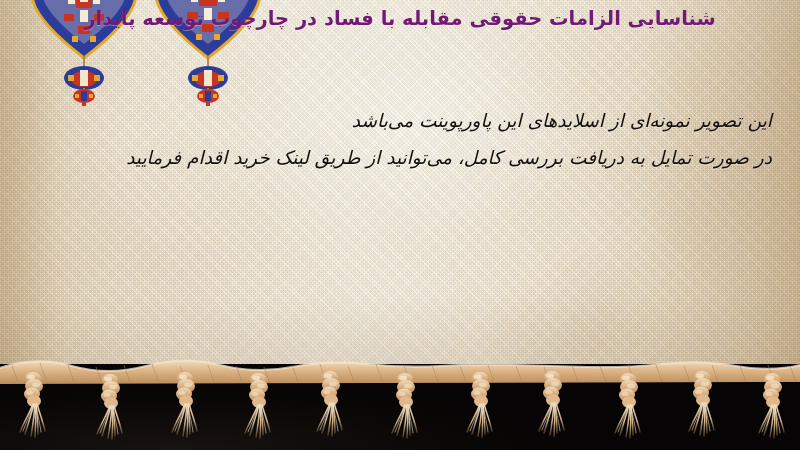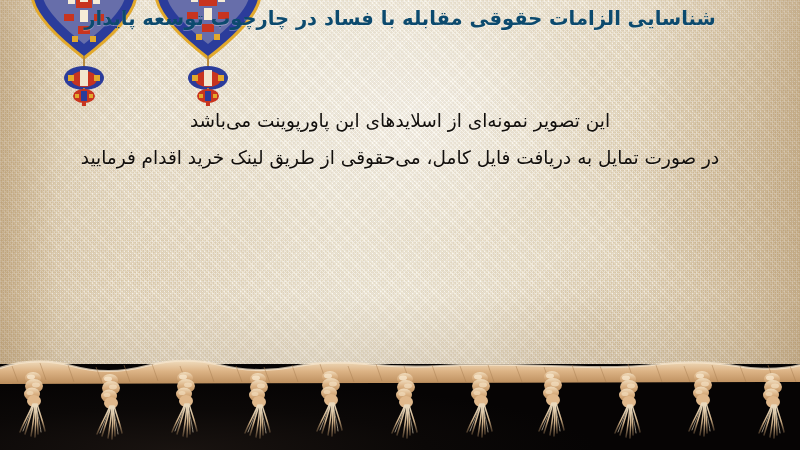--- a/index.html
+++ b/index.html
@@ -80,36 +80,37 @@
     background:
       radial-gradient(ellipse 420px 70px at 22% 100%, #191310 0%, #0b0807 60%, #060404 100%),
       linear-gradient(180deg,#0d0908 0%, #070505 40%, #040303 100%);
   }
   .fringe-svg{position:absolute;left:0;top:352px;}
 
   
   .title{
     position:absolute;left:0;right:0;top:4px;
     text-align:center;
-    color:#0c4a6e;
+    color:#701a75;
     font-size:19.5px;
     font-weight:bold;
     line-height:1.52;
     letter-spacing:0px;
     padding:0 22px;
     text-shadow:0 1px 0 rgba(255,255,255,.30);
   }
   .body-block{
     position:absolute;left:0;right:0;top:108px;
-    text-align:center;
+    text-align:right;
     color:#120f0c;
     font-size:18.5px;
     line-height:1.42;
     padding:0 28px;
     text-shadow:0 1px 0 rgba(255,255,255,.28);
+    font-style:italic;
   }
   .body-line{margin:0 0 11px 0;white-space:nowrap;}
   .body-line:last-child{margin-bottom:0;}
 </style>
 </head>
 <body>
 
 <div id="slide">
 
   <div class="bg-base"></div>
@@ -241,21 +242,21 @@
         <rect x="5" y="-2" width="4" height="4" fill="#e2a92c"></rect>
       </g>
       <rect x="54" y="166" width="4" height="4" fill="#c8341f"></rect>
     </svg>
   </div>
 
   <div class="title">شناسایی الزامات حقوقی مقابله با فساد در چارچوب توسعه پایدار</div>
 
   <div class="body-block">
     <p class="body-line">این تصویر نمونه‌ای از اسلایدهای این پاورپوینت می‌باشد</p>
-    <p class="body-line">در صورت تمایل به دریافت فایل کامل، می‌حقوقی از طریق لینک خرید اقدام فرمایید</p>
+    <p class="body-line">در صورت تمایل به دریافت بررسی کامل، می‌توانید از طریق لینک خرید اقدام فرمایید</p>
   </div>
 
   <div class="rug-band"></div>
 
   <svg class="fringe-svg" width="800" height="98" viewBox="0 0 800 98">
     <defs>
       <linearGradient id="cord" x1="0" y1="0" x2="0" y2="1">
         <stop offset="0%" stop-color="#f0dcbd"></stop>
         <stop offset="45%" stop-color="#dcb385"></stop>
         <stop offset="100%" stop-color="#bb8d5c"></stop>

